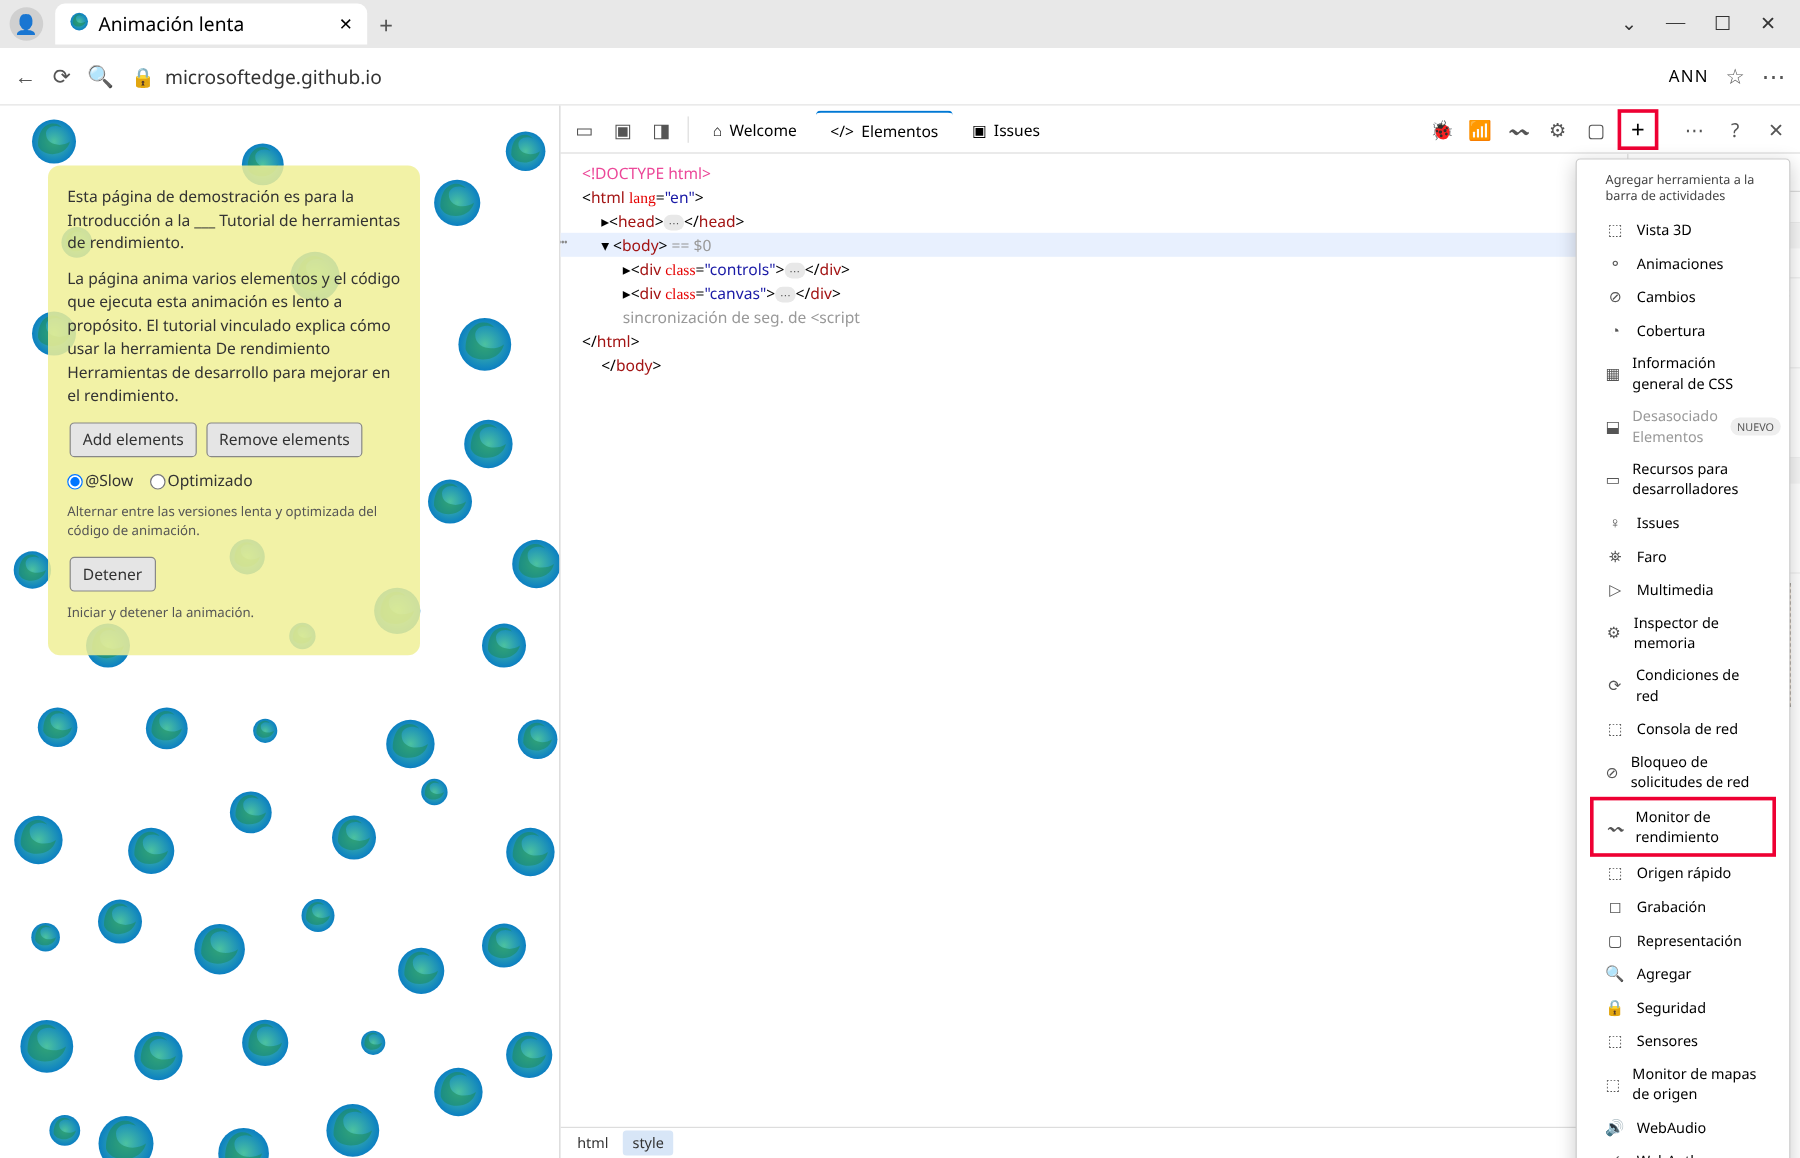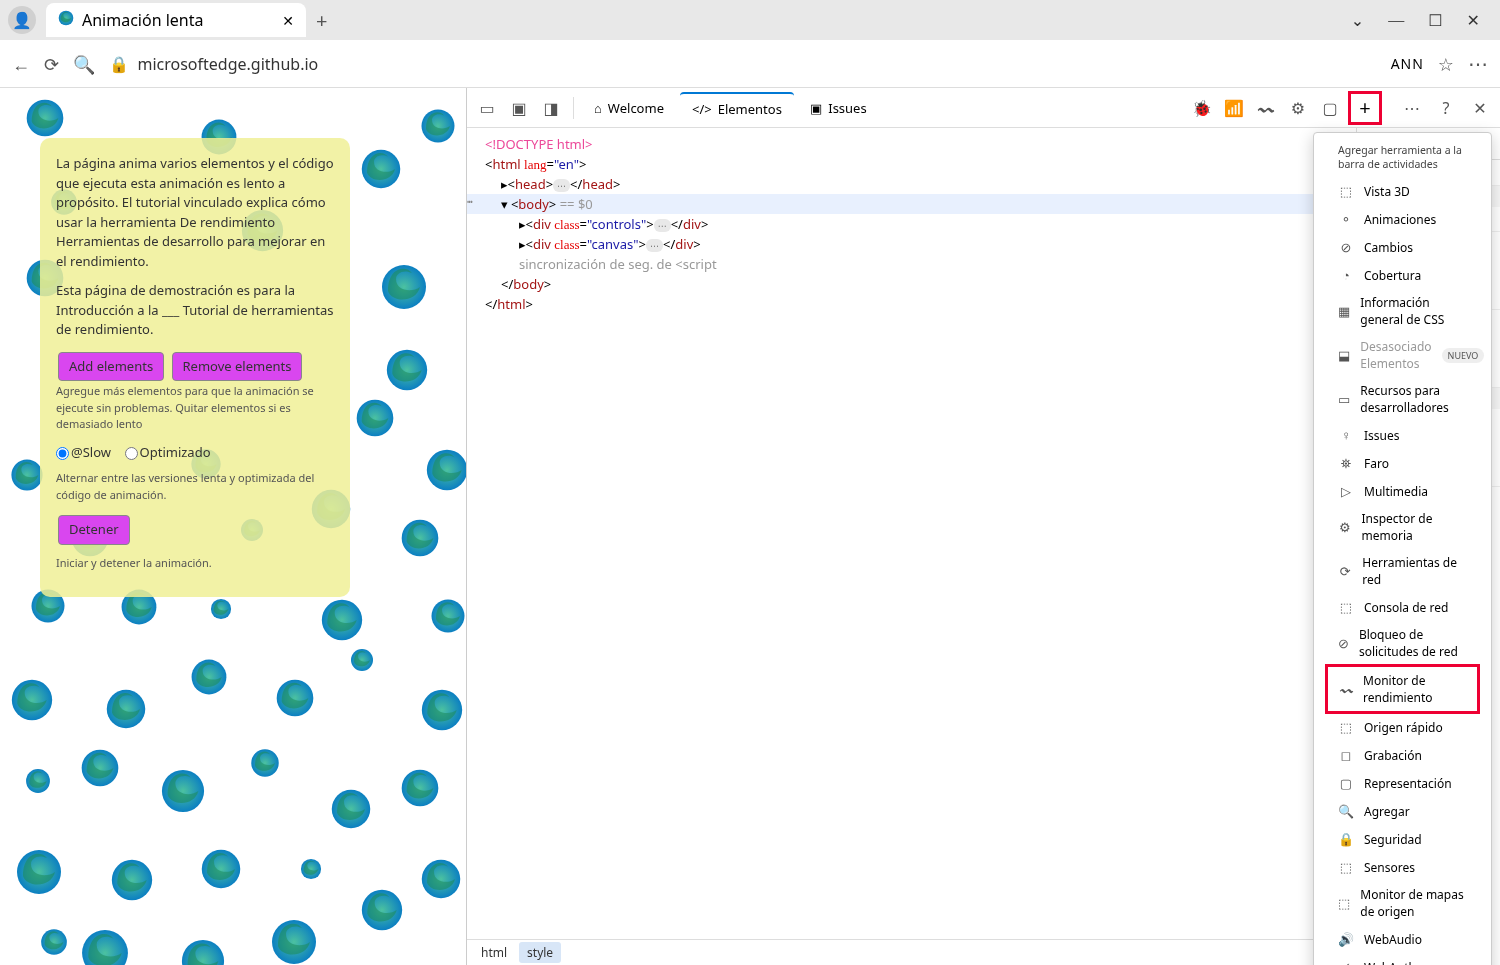--- a/index.html
+++ b/index.html
@@ -26,21 +26,21 @@
 
 .main { display: flex; height: 877px; }
 .page { width: 466px; background: #fff; position: relative; overflow: hidden; }
 .devtools { flex: 1; background: #fff; display: flex; flex-direction: column; border-left: 1px solid #ccc; }
 
 
 .logo-scatter { position: absolute; inset: 0; }
 .logo-scatter svg { position: absolute; }
 .yellow-box { position: absolute; left: 40px; top: 50px; width: 310px; background: rgba(240, 240, 150, 0.85); padding: 16px; border-radius: 10px; font-size: 13px; line-height: 1.5; color: #333; }
 .yellow-box p { margin-bottom: 10px; }
-.yellow-box .btn { border: 1px solid #888; background: #d946ef; padding: 4px 10px; border-radius: 4px; cursor: pointer; margin: 2px; display: inline-block; font-size: 13px; }
+.yellow-box .btn { border: 1px solid #888; background: #e5e5e5; padding: 4px 10px; border-radius: 4px; cursor: pointer; margin: 2px; display: inline-block; font-size: 13px; }
 .yellow-box .small { font-size: 11px; color: #555; }
 .yellow-box .radio-row { margin: 8px 0; font-size: 13px; }
 .yellow-box .radio-row input { margin-right: 2px; vertical-align: middle; }
 
 
 .dt-top { height: 40px; border-bottom: 1px solid #ddd; display: flex; align-items: center; padding: 0 6px; gap: 4px; font-size: 13px; }
 .dt-top .sep { width: 1px; height: 22px; background: #ddd; margin: 0 4px; }
 .dt-top .ic { width: 28px; height: 28px; display: flex; align-items: center; justify-content: center; cursor: pointer; color: #555; font-size: 16px; border-radius: 4px; }
 .dt-top .tab-btn { padding: 0 12px; height: 32px; display: flex; align-items: center; gap: 6px; cursor: pointer; border-radius: 4px 4px 0 0; }
 .dt-top .tab-btn.active { border-top: 2px solid #0078d4; background: #fff; box-shadow: inset 0 -1px 0 #fff; }
@@ -576,27 +576,26 @@
             <radialGradient id="g43">
               <stop offset="0" stop-color="#4cc2a0"></stop>
               <stop offset="1" stop-color="#0b7fc2"></stop>
             </radialGradient>
           </defs>
           <circle cx="12" cy="12" r="11" fill="url(#g43)"></circle>
           <path d="M4 14c2 6 14 6 16-2-4 3-12 2-12-4 0-3 4-5 8-3-3-4-12-3-12 9" fill="#1b8a5a" opacity=".55"></path>
         </svg>
       </div>
     <div class="yellow-box">
+      <p>Esta página de demostración es para la Introducción a la ___ Tutorial de herramientas de rendimiento.</p>
       <p>La página anima varios elementos y el código que ejecuta esta animación es lento a propósito. El tutorial vinculado explica cómo usar la herramienta De rendimiento Herramientas de desarrollo para mejorar en el rendimiento.</p>
-      <p>Esta página de demostración es para la Introducción a la ___ Tutorial de herramientas de rendimiento.</p>
       <div>
         <span class="btn">Add elements</span>
         <span class="btn">Remove elements</span>
       </div>
-      <p class="small">Agregue más elementos para que la animación se ejecute sin problemas. Quitar elementos si es demasiado lento</p>
       <div class="radio-row">
         <label><input type="radio" checked="" style="">@<span>Slow</span></label>
         &nbsp;&nbsp;
         <label><input type="radio" style=""><span>Optimizado</span></label>
       </div>
       <p class="small">Alternar entre las versiones lenta y optimizada del código de animación.</p>
       <div><span class="btn">Detener</span></div>
       <p class="small" style="margin-top:8px">Iniciar y detener la animación.</p>
     </div>
   </div>
@@ -636,22 +635,22 @@
     <div class="dt-body">
       <div style="flex:1;display:flex;flex-direction:column;">
         <div class="dom-tree">
           <div class="ln indent0 doctype">&lt;!DOCTYPE html&gt;</div>
           <div class="ln indent0">&lt;<span class="tag">html</span> <span class="attr-n">lang</span>=<span class="attr-v">"en"</span>&gt;</div>
           <div class="ln indent1">▸&lt;<span class="tag">head</span>&gt;<span class="ellip">⋯</span>&lt;/<span class="tag">head</span>&gt;</div>
           <div class="ln indent1 sel">▾ &lt;<span class="tag">body</span>&gt; <span class="gray">== $0</span></div>
           <div class="ln indent2">▸&lt;<span class="tag">div</span> <span class="attr-n">class</span>=<span class="attr-v">"controls"</span>&gt;<span class="ellip">⋯</span>&lt;/<span class="tag">div</span>&gt;</div>
           <div class="ln indent2">▸&lt;<span class="tag">div</span> <span class="attr-n">class</span>=<span class="attr-v">"canvas"</span>&gt;<span class="ellip">⋯</span>&lt;/<span class="tag">div</span>&gt;</div>
           <div class="ln indent2 gray">sincronización de seg. de &lt;script</div>
+          <div class="ln indent0">&lt;/<span class="tag">html</span>&gt;</div>
           <div class="ln indent1">&lt;/<span class="tag">body</span>&gt;</div>
-          <div class="ln indent0">&lt;/<span class="tag">html</span>&gt;</div>
         </div>
         <div class="crumbs">
           <span class="c">html</span>
           <span class="c active">style</span>
         </div>
       </div>
 
       <div class="styles-pane">
         <div class="styles-tabs">
           <div class="st active">Estilos</div>
@@ -737,21 +736,21 @@
       <div class="item">
         <span class="ic">▷</span>
         <span>Multimedia</span>
       </div>
       <div class="item">
         <span class="ic">⚙</span>
         <span>Inspector de memoria</span>
       </div>
       <div class="item">
         <span class="ic">⟳</span>
-        <span>Herramientas de red</span>
+        <span>Condiciones de red</span>
       </div>
       <div class="item">
         <span class="ic">⬚</span>
         <span>Consola de red</span>
       </div>
       <div class="item">
         <span class="ic">⊘</span>
         <span>Bloqueo de solicitudes de red</span>
       </div>
       <div class="item highlight">

